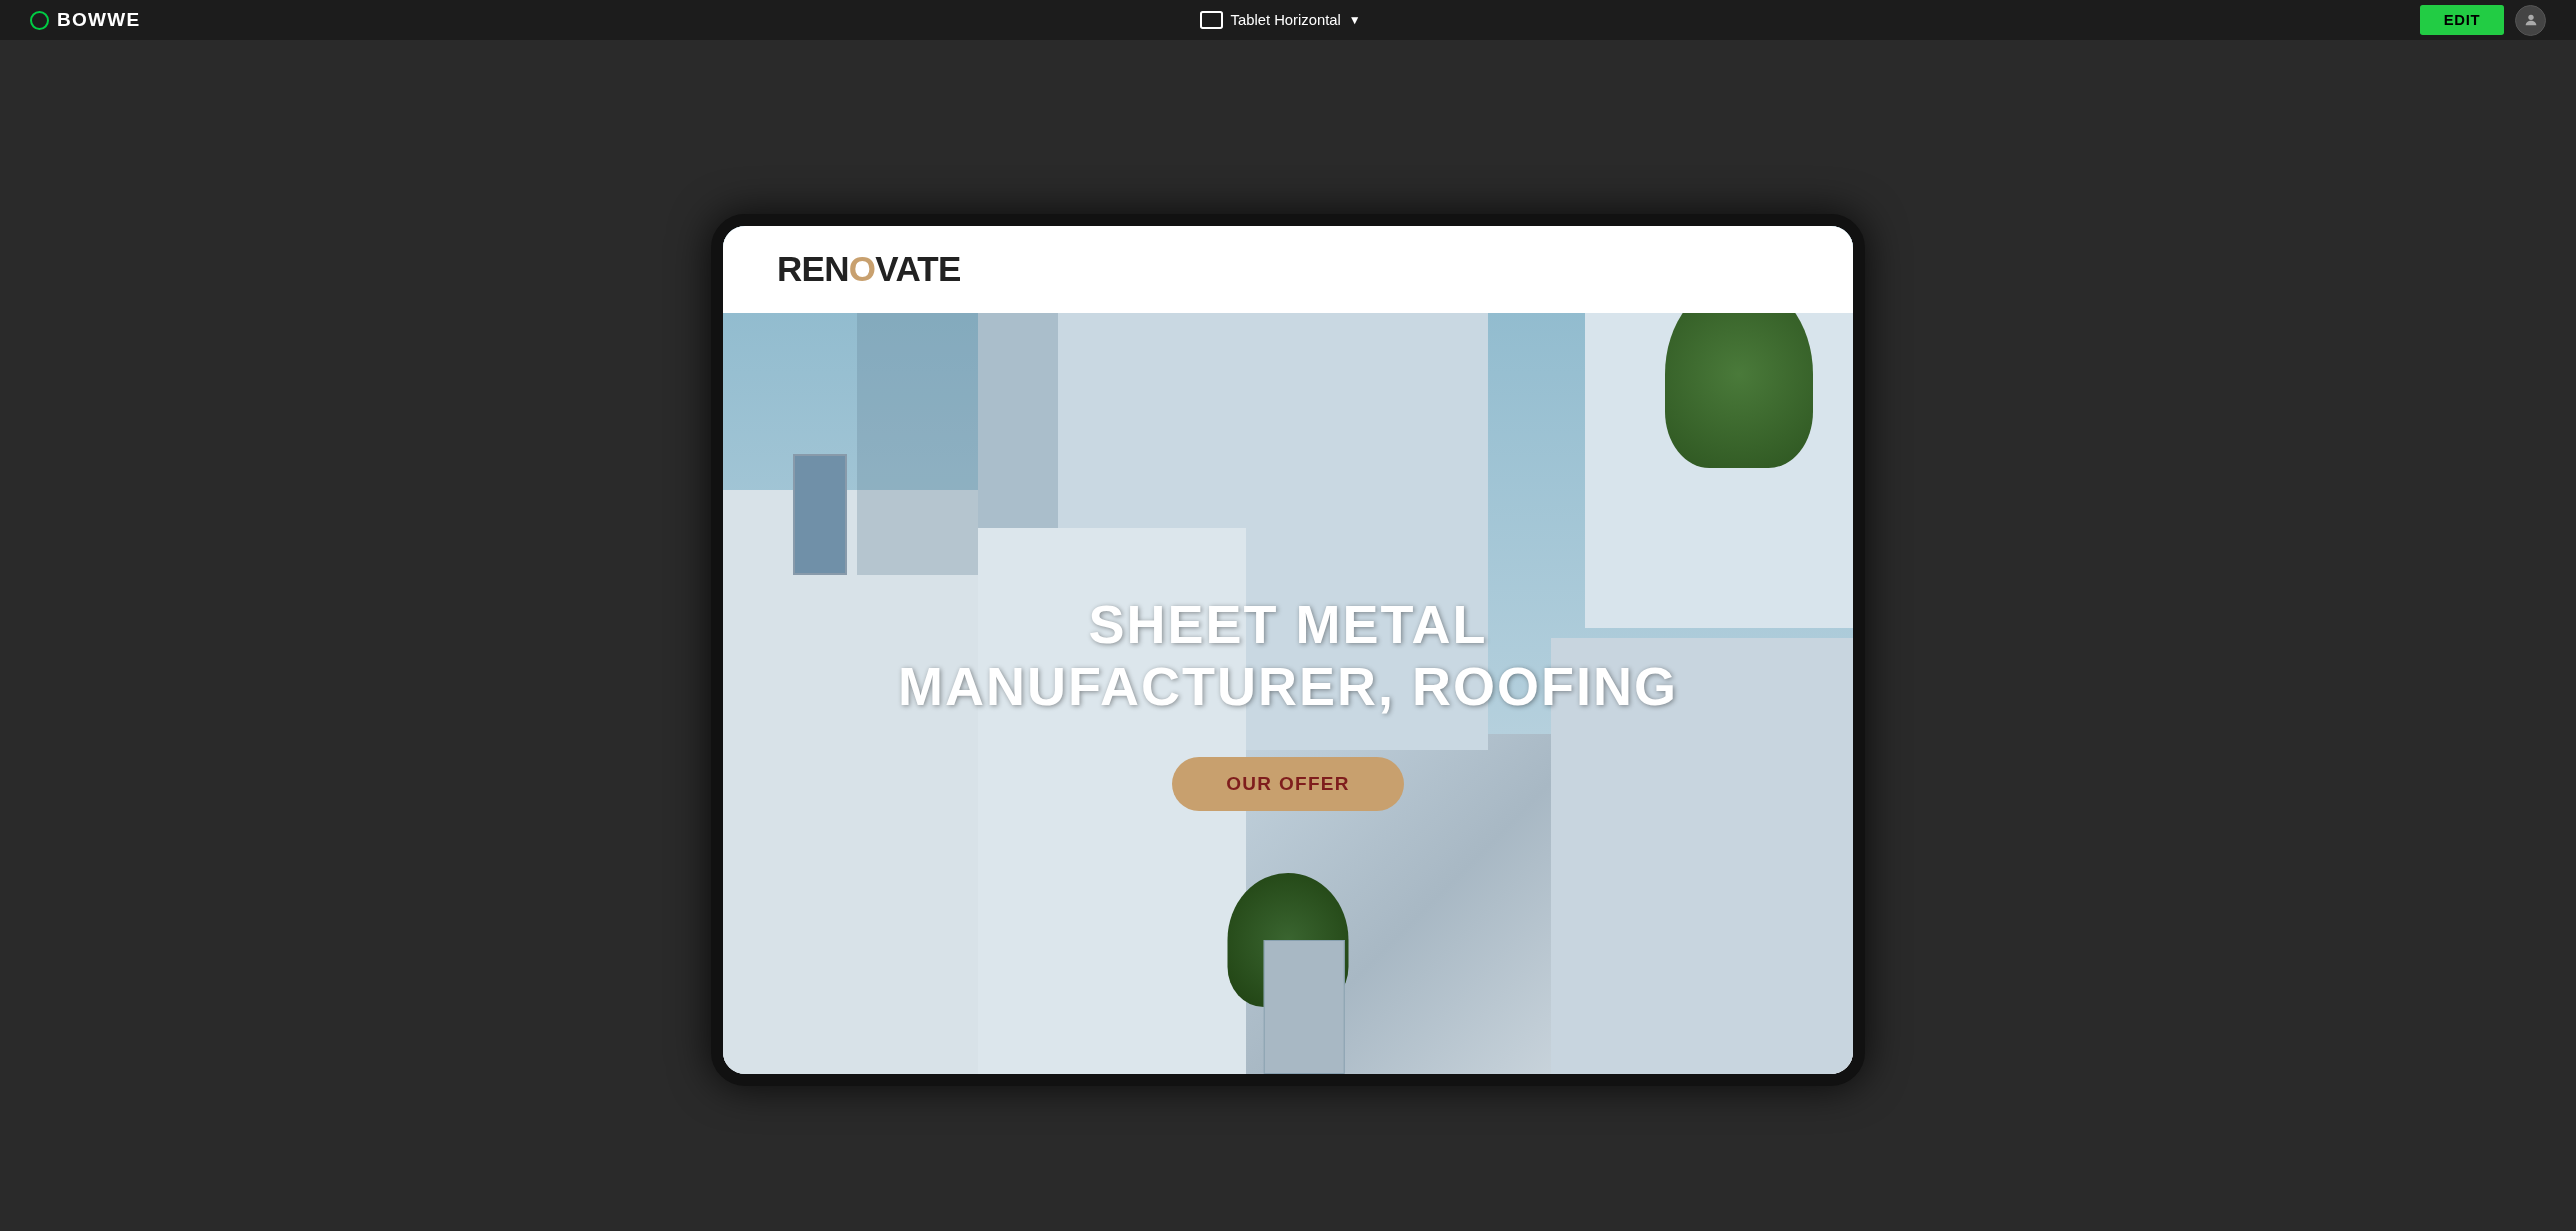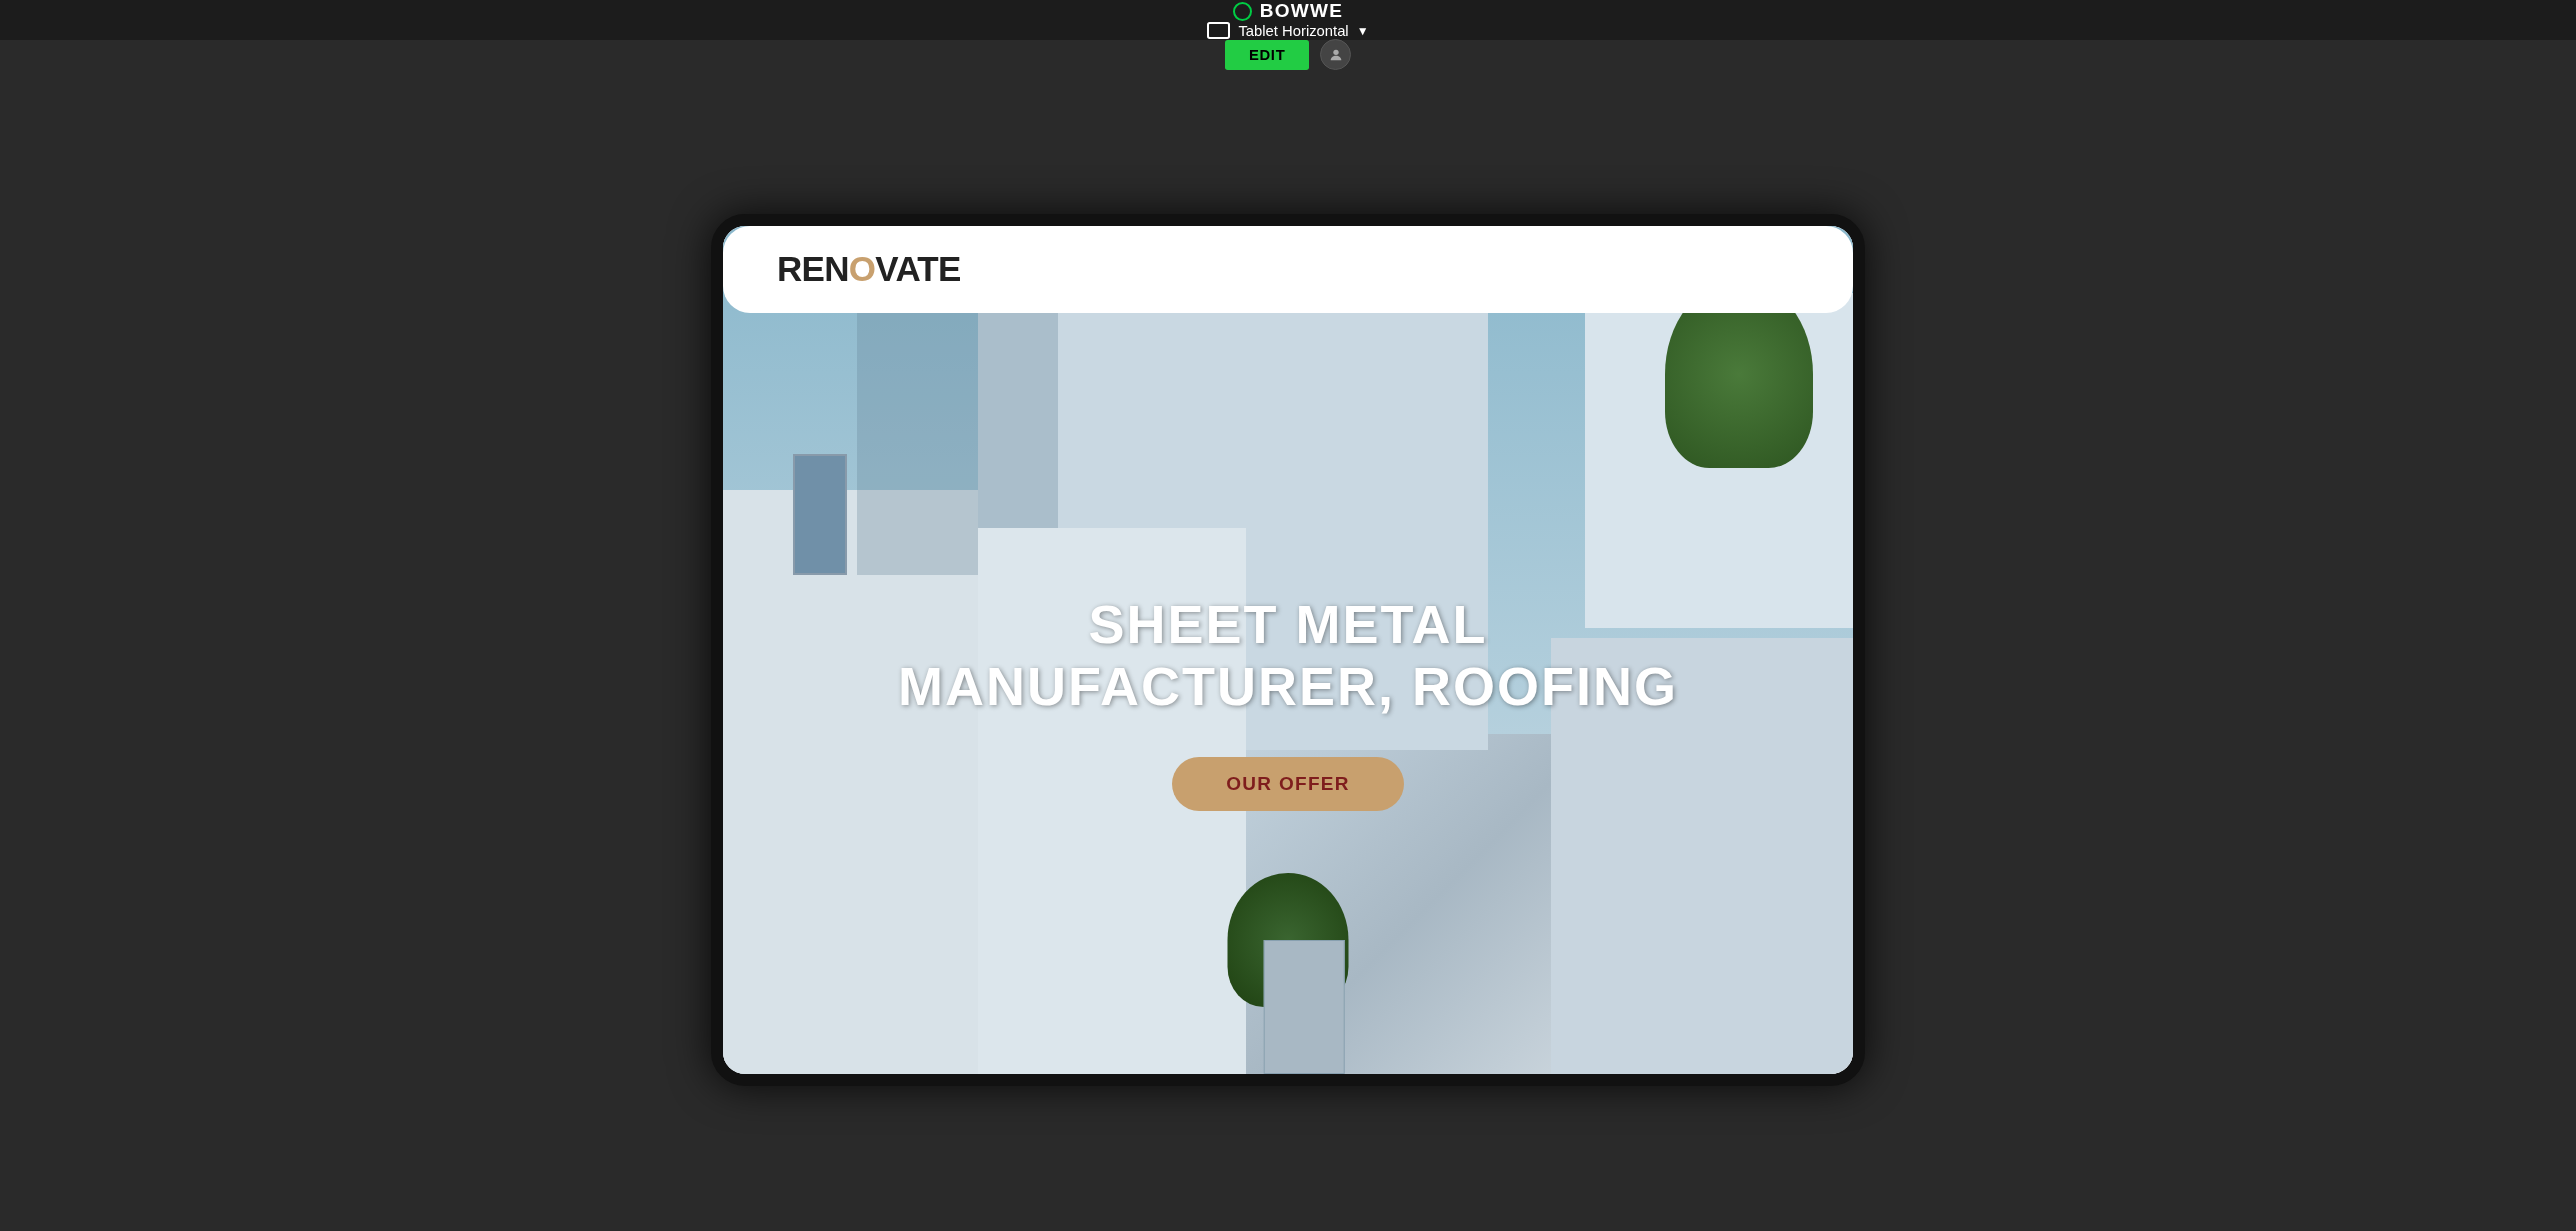--- a/index.html
+++ b/index.html
@@ -18,21 +18,20 @@
       top: 0;
       left: 0;
       width: 100%;
       height: 40px;
       background: #1c1c1c;
       display: flex;
       align-items: center;
       justify-content: space-between;
       z-index: 100;
       padding: 0 30px;
-      flex-direction: column;
     }
 
     .toolbar-left {
       display: flex;
       align-items: center;
     }
 
     .bowwe-logo {
       color: white;
       font-size: 19px;
@@ -143,21 +142,20 @@
       position: absolute;
       top: 0;
       left: 0;
       width: 100%;
       height: 87px;
       background: white;
       display: flex;
       align-items: center;
       padding: 0 54px;
       z-index: 10;
-      border-radius: 27px;
     }
 
     .site-logo {
       font-size: 35px;
       font-weight: 900;
       color: #222;
       letter-spacing: -0.7px;
       text-transform: uppercase;
     }
 

